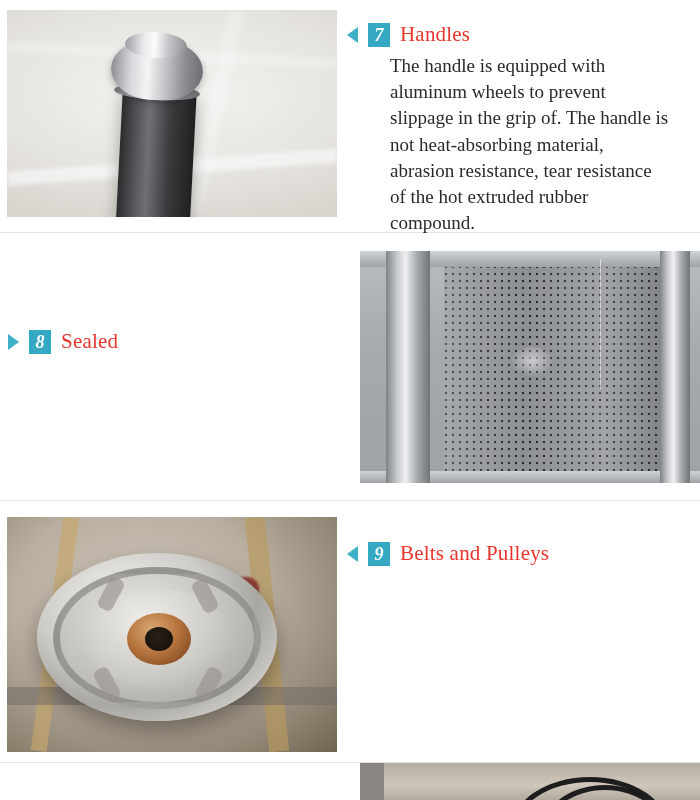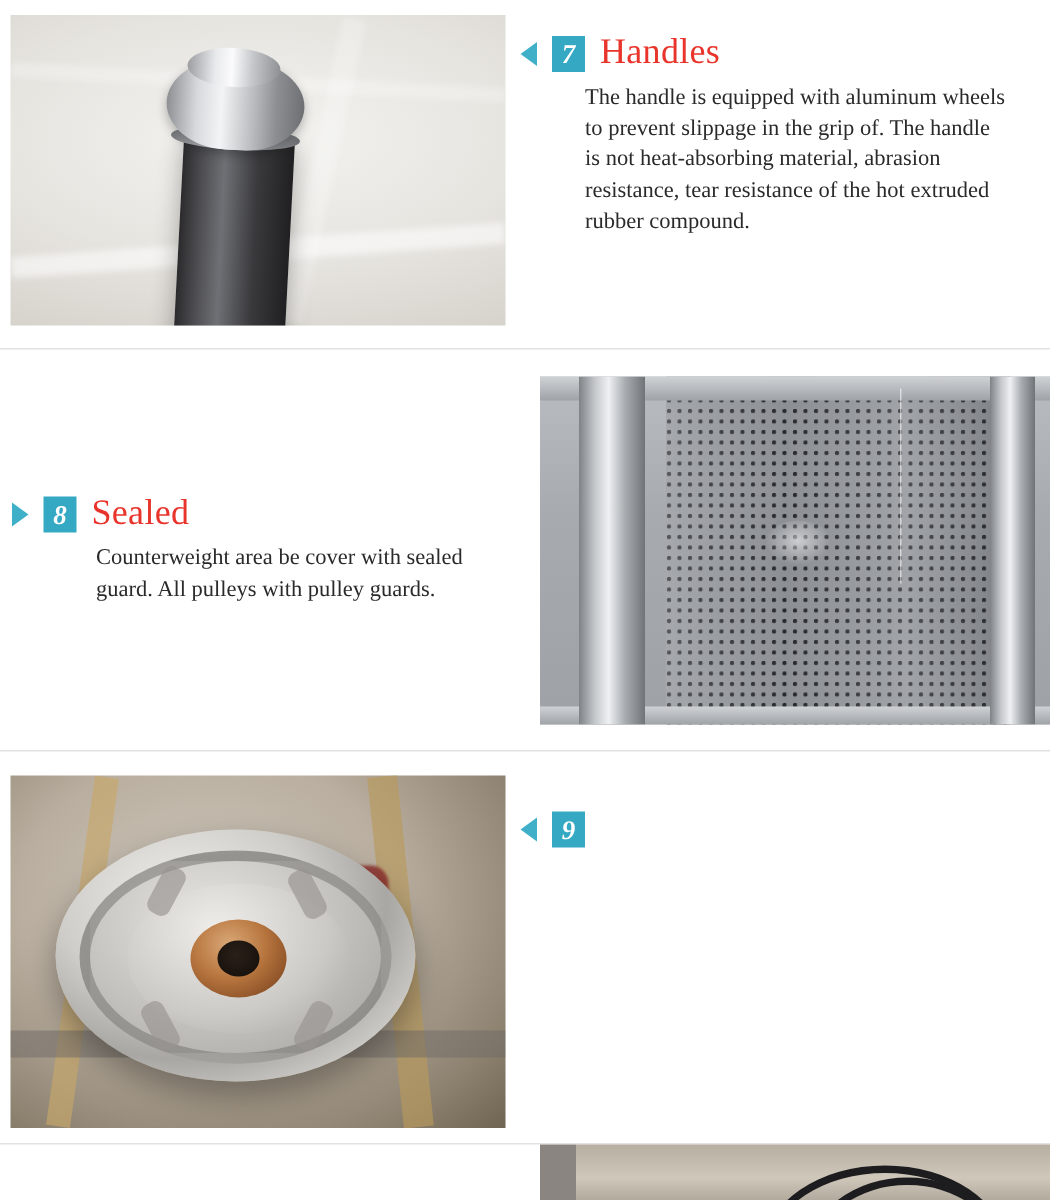--- a/index.html
+++ b/index.html
@@ -291,28 +291,28 @@
     color: #ffffff;
     font-family: "Liberation Serif", serif;
     font-style: italic;
     font-weight: bold;
     font-size: 18px;
     line-height: 24px;
     text-align: center;
   }
   .feat-title {
     color: #e8342b;
-    font-size: 24px;
+    font-size: 21px;
     font-weight: normal;
     letter-spacing: .2px;
     white-space: nowrap;
   }
   .feat-body {
     color: #2a2a2a;
-    font-size: 15px;
+    font-size: 19px;
     line-height: 1.38;
     max-width: 280px;
   }
 
   .block-right {
     padding-top: 22px;
     padding-left: 10px;
   }
   .block-right .feat-body {
     margin-top: 6px;
@@ -367,21 +367,20 @@
   </div>
 
   <div class="feature-row row-b">
     <div class="text-col">
       <div class="block-left">
         <div class="head-row">
           <span class="arrow arrow-right"></span>
           <span class="num-badge">8</span>
           <span class="feat-title">Sealed</span>
         </div>
-        <div class="feat-body">Counterweight area be cover with sealed guard. All pulleys with pulley guards.</div>
       </div>
     </div>
     <div class="media-col">
       <div class="photo photo-guard">
         <div class="guard-panel"></div>
         <div class="guard-rail r1"></div>
         <div class="guard-rail r2"></div>
         <div class="guard-post p1"></div>
         <div class="guard-post p2"></div>
         <div class="guard-line"></div>
@@ -406,20 +405,21 @@
         <div class="spoke s4"></div>
         <div class="pulley-hub"></div>
         <div class="pulley-bore"></div>
       </div>
     </div>
     <div class="text-col">
       <div class="block-pulley">
         <div class="head-row">
           <span class="arrow arrow-left"></span>
           <span class="num-badge">9</span>
+          <span class="feat-title">Belts and Pulleys</span>
         </div>
       </div>
     </div>
   </div>
 
   <div class="feature-row row-d no-border">
     <div class="text-col"></div>
     <div class="media-col">
       <div class="photo photo-cable">
         <div class="cable-strip"></div>

